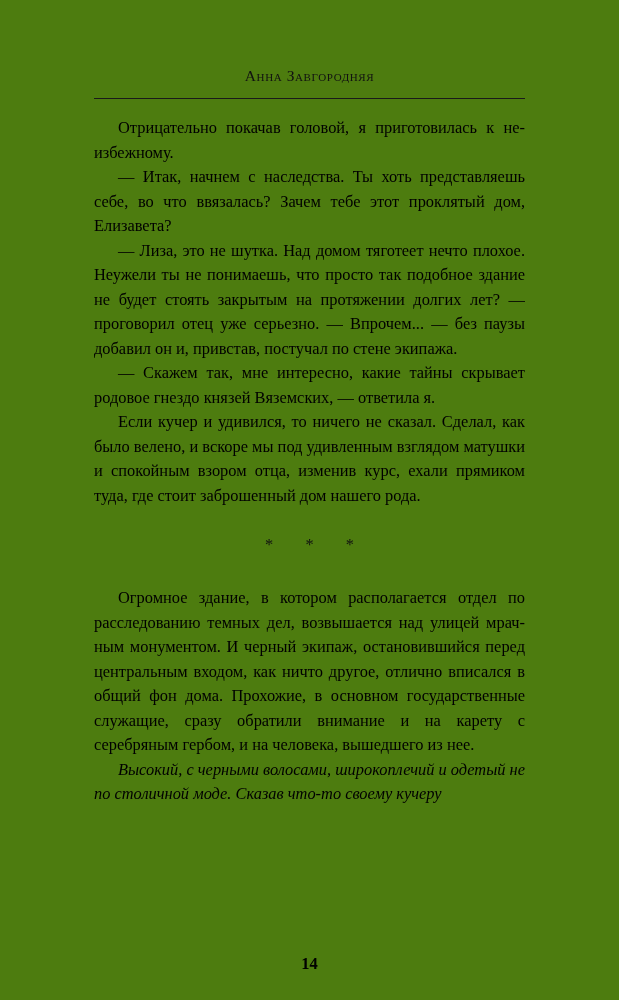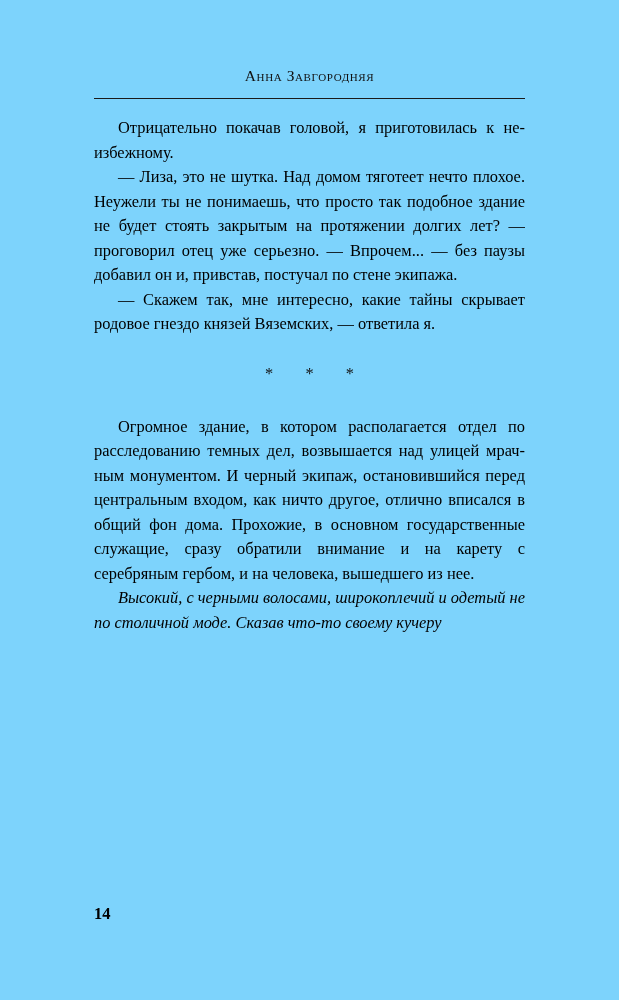--- a/index.html
+++ b/index.html
@@ -15,21 +15,21 @@
     font-family: "Liberation Serif", "DejaVu Serif", serif;
     color: #000000;
   }
 
   .page {
     position: absolute;
     left: 0;
     top: 0;
     width: 619px;
     height: 1000px;
-    background: #7dd3fc;
+    background: #4d7c0f;
   }
 
   .content {
     position: absolute;
     left: 94px;
     top: 0;
     width: 431px;
     height: 1000px;
   }
 
@@ -92,44 +92,47 @@
     color: #111111;
   }
 
   .para.after-break {
     margin-top: 5px;
   }
 
   
   .folio {
     position: absolute;
-    top: 906px;
+    top: 956px;
     left: 0;
     width: 431px;
+    text-align: center;
     font-size: 16.5px;
     font-weight: bold;
     line-height: 1;
     color: #000000;
   }
 </style>
 </head>
 <body>
 
 <div class="page">
   <div class="content">
 
     <div class="running-head">Анна Завгородняя</div>
 
     <div class="head-rule"></div>
 
     <div class="body-text">
 
       <p class="para">Отрицательно покачав головой, я приготовилась к не­избежному.</p>
+      <p class="para">— Итак, начнем с наследства. Ты хоть представляешь себе, во что ввязалась? Зачем тебе этот проклятый дом, Елизавета?</p>
       <p class="para">— Лиза, это не шутка. Над домом тяготеет нечто пло­хое. Неужели ты не понимаешь, что просто так подобное здание не будет стоять закрытым на протяжении долгих лет? — проговорил отец уже серьезно. — Впрочем... — без паузы добавил он и, привстав, постучал по стене экипажа.</p>
       <p class="para">— Скажем так, мне интересно, какие тайны скрывает родовое гнездо князей Вяземских, — ответила я.</p>
+      <p class="para">Если кучер и удивился, то ничего не сказал. Сделал, как было велено, и вскоре мы под удивленным взглядом матушки и спокойным взором отца, изменив курс, ехали прямиком туда, где стоит заброшенный дом нашего рода.</p>
 
       <div class="scene-break">* * *</div>
 
       <p class="para after-break">Огромное здание, в котором располагается отдел по расследованию темных дел, возвышается над улицей мрач­ным монументом. И черный экипаж, остановившийся пе­ред центральным входом, как ничто другое, отлично впи­сался в общий фон дома. Прохожие, в основном государ­ственные служащие, сразу обратили внимание и на карету с серебряным гербом, и на человека, вышедшего из нее.</p>
       <p class="para last-line-full">Высокий, с черными волосами, широкоплечий и оде­тый не по столичной моде. Сказав что-то своему кучеру</p>
 
     </div>
 
     <div class="folio">14</div>
 

